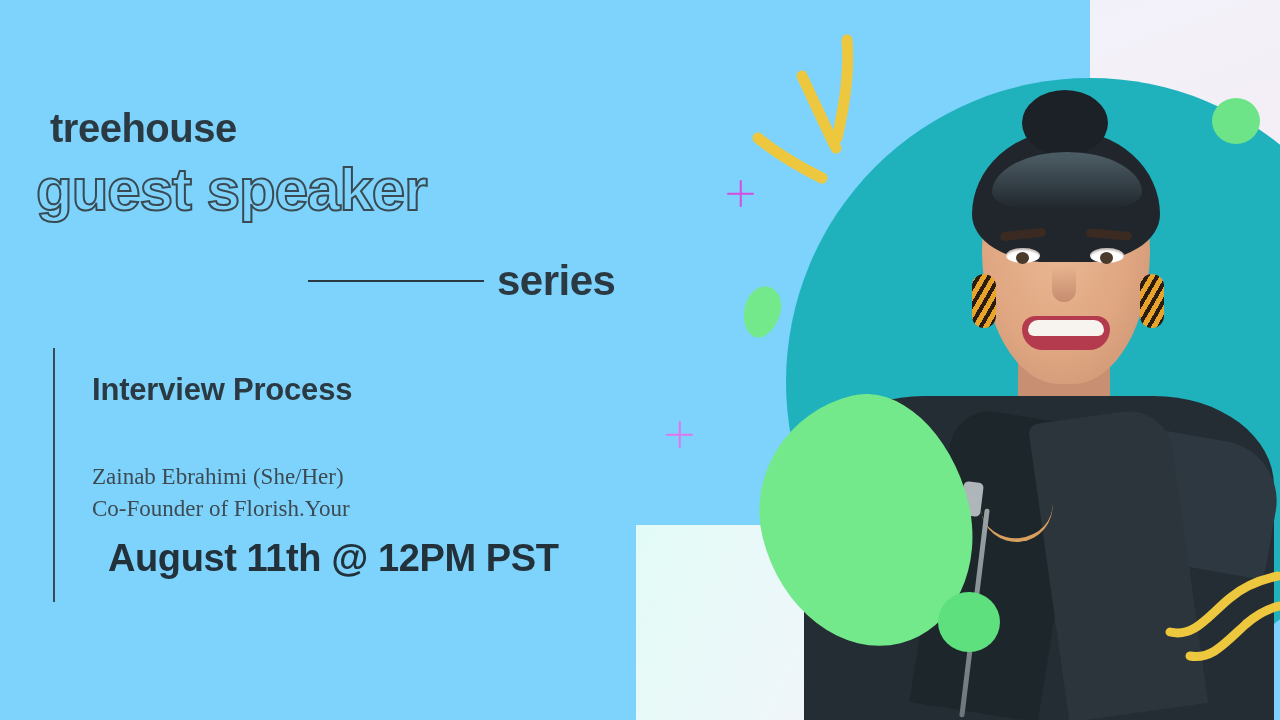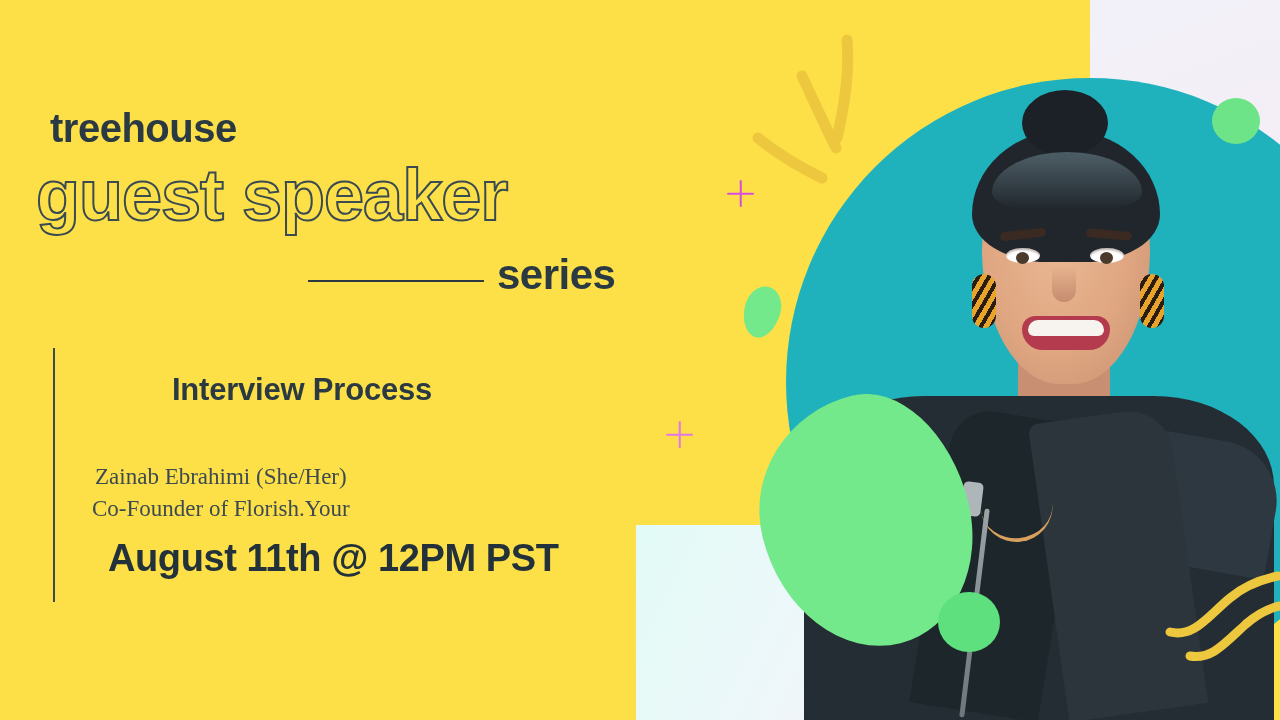--- a/index.html
+++ b/index.html
@@ -11,22 +11,21 @@
   body {
     font-family: "Liberation Sans", sans-serif;
     -webkit-font-smoothing: antialiased;
   }
 
   #stage {
     position: relative;
     width: 1280px;
     height: 720px;
     overflow: hidden;
-    background: #fde047;
-    text-align: center;
+    background: #7dd3fc;
   }
 
   
   .panel-topright {
     position: absolute;
     left: 1090px;
     top: 0;
     width: 190px;
     height: 452px;
     background: linear-gradient(160deg, #f2f1f9 0%, #f4eef6 40%, #fbe7f3 100%);
@@ -307,41 +306,41 @@
     font-weight: 700;
     letter-spacing: -0.5px;
     color: #2b3a42;
     line-height: 1;
   }
 
   .headline-outline {
     position: absolute;
     left: 36px;
     top: 158px;
-    font-size: 72px;
+    font-size: 60px;
     font-weight: 700;
     letter-spacing: -1px;
     line-height: 1.05;
     color: transparent;
     -webkit-text-stroke: 2px #3a4a52;
     text-shadow: none;
   }
 
   .series-rule {
     position: absolute;
     left: 308px;
     top: 280px;
     width: 176px;
     height: 2px;
     background: #2b3a42;
   }
   .series-word {
     position: absolute;
     left: 497px;
-    top: 254px;
+    top: 260px;
     font-size: 42px;
     font-weight: 700;
     letter-spacing: -0.5px;
     color: #2b3a42;
     line-height: 1;
   }
 
   .left-rule {
     position: absolute;
     left: 53px;

